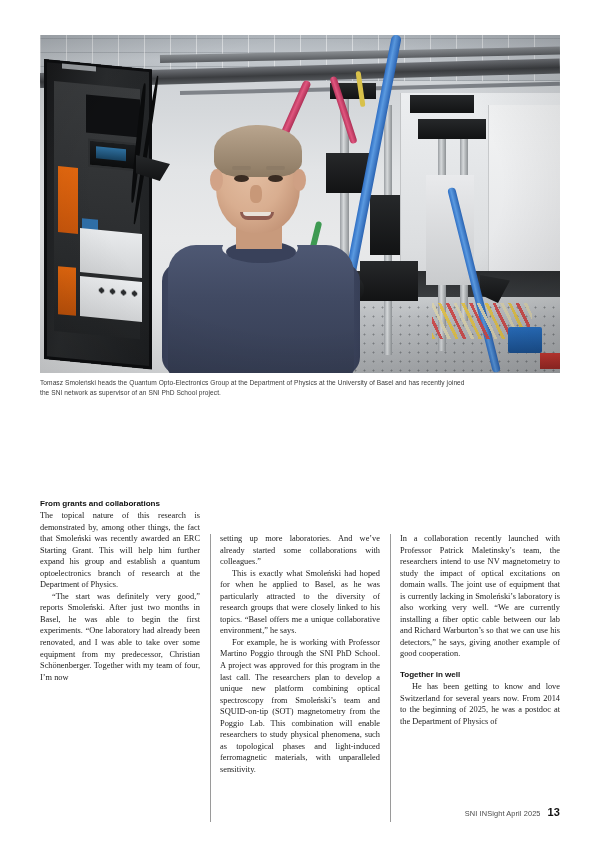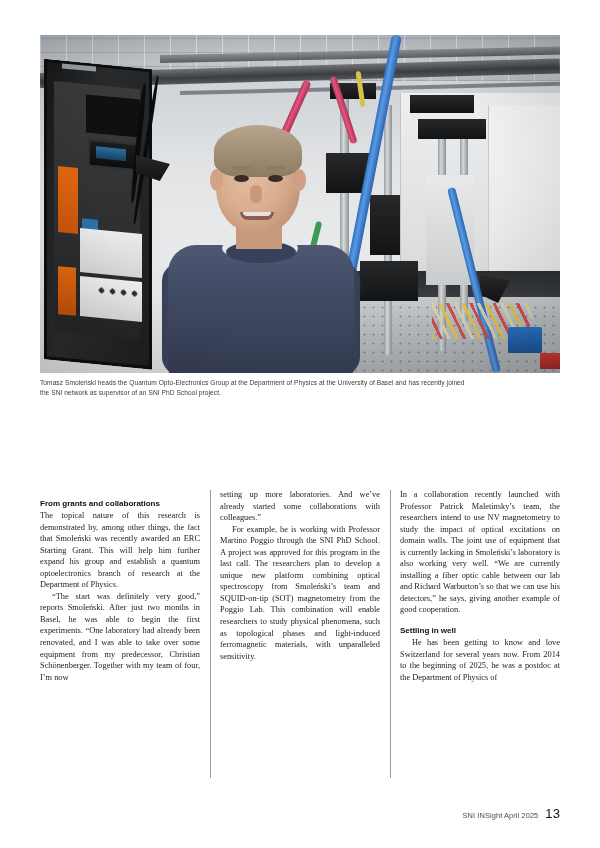--- a/index.html
+++ b/index.html
@@ -300,21 +300,21 @@
   }
   .col {
     width: 160px;
     position: relative;
     font-size: 8.35px;
     line-height: 11.55px;
     text-align: justify;
     text-justify: inter-word;
     hyphens: none;
   }
-  .col + .col { margin-left: 20px; }
+  .col + .col { margin-left: 20px; margin-top: 44px; }
   .col-rule {
     position: absolute;
     left: -10.5px;
     top: 1px;
     width: 1px;
     height: 288px;
     background: #9a9a9a;
   }
   .col p { margin: 0; }
   .col p.indent { text-indent: 12px; }
@@ -334,24 +334,24 @@
     left: 40px;
     top: 806px;
     width: 520px;
     text-align: right;
     font-family: "Liberation Sans", sans-serif;
     font-size: 7.4px;
     color: #4a4a4a;
     letter-spacing: .1px;
   }
   #footer .pageno {
-    font-weight: normal;
+    font-weight: bold;
     color: #111;
     margin-left: 7px;
-    font-size: 13px;
+    font-size: 11px;
   }
 </style>
 </head>
 <body>
 
 <div id="photo">
   <div class="ph-layer bg-wall"></div>
   <div class="ph-layer ceiling-band"></div>
   <div class="ph-layer ceiling-grid"></div>
   <div class="ph-layer cab-right"></div>
@@ -429,25 +429,26 @@
 
 <div id="columns">
   <div class="col">
       <h3>From grants and collaborations</h3>
       <p>The topical nature of this research is demonstrated by, among other things, the fact that Smoleński was recently awarded an ERC Starting Grant. This will help him further expand his group and establish a quantum optoelectronics branch of research at the Department of Physics.</p>
       <p class="indent">“The start was definitely very good,” reports Smoleński. After just two months in Basel, he was able to begin the first experiments. “One laboratory had already been renovated, and I was able to take over some equipment from my predecessor, Christian Schönenberger. Together with my team of four, I’m now</p>
     </div>
   <div class="col">
     <div class="col-rule"></div>
   <p>setting up more laboratories. And we’ve already started some collaborations with colleagues.”</p>
+      <p class="indent">This is exactly what Smoleński had hoped for when he applied to Basel, as he was particularly attracted to the diversity of research groups that were closely linked to his topics. “Basel offers me a unique collaborative environment,” he says.</p>
       <p class="indent">For example, he is working with Professor Martino Poggio through the SNI PhD School. A project was approved for this program in the last call. The researchers plan to develop a unique new platform combining optical spectroscopy from Smoleński’s team and SQUID-on-tip (SOT) magnetometry from the Poggio Lab. This combination will enable researchers to study physical phenomena, such as topological phases and light-induced ferromagnetic materials, with unparalleled sensitivity.</p>
     </div>
   <div class="col">
     <div class="col-rule"></div>
   <p>In a collaboration recently launched with Professor Patrick Maletinsky’s team, the researchers intend to use NV magnetometry to study the impact of optical excitations on domain walls. The joint use of equipment that is currently lacking in Smoleński’s laboratory is also working very well. “We are currently installing a fiber optic cable between our lab and Richard Warburton’s so that we can use his detectors,” he says, giving another example of good cooperation.</p>
-      <h3>Settling in well</h3>
+      <h3>Together in well</h3>
       <p class="indent">He has been getting to know and love Switzerland for several years now. From 2014 to the beginning of 2025, he was a postdoc at the Department of Physics of</p>
     </div>
 </div>
 
 <div id="footer">
   <span>SNI INSight April 2025</span><span class="pageno">13</span>
 </div>
 
 </body></html>

